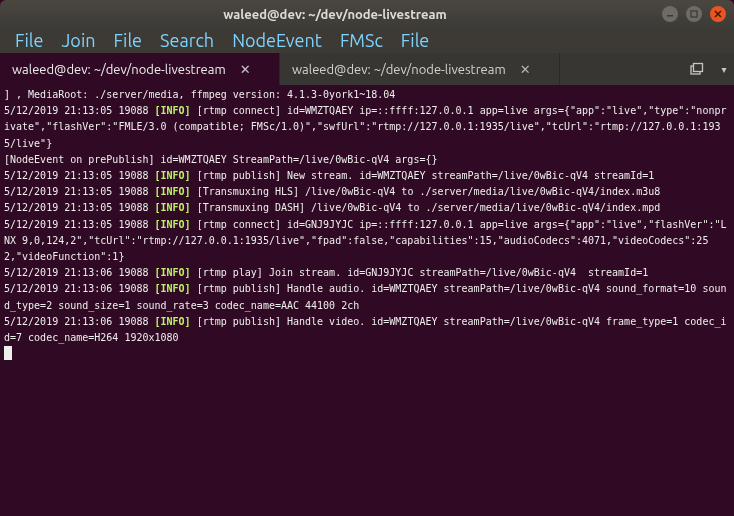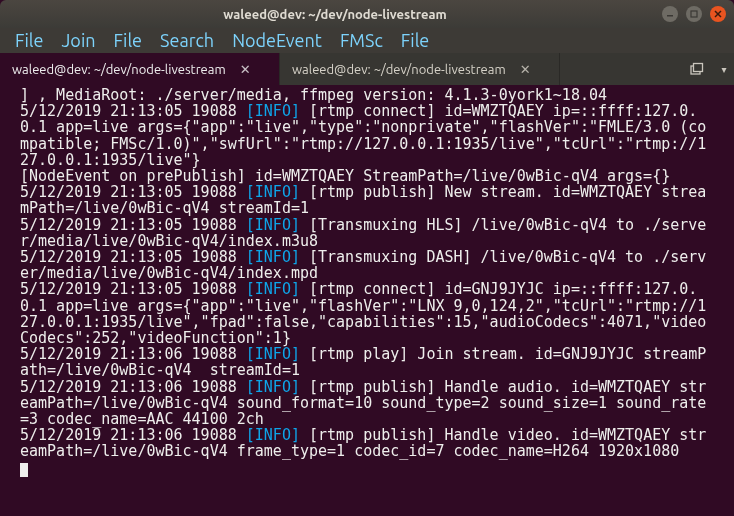--- a/index.html
+++ b/index.html
@@ -16,22 +16,22 @@
   .menubar { height: 25px; background: #3d3a36; display: flex; align-items: flex-end; padding: 0 6px; color: #7dd3fc; font-size: 18px; gap: 0; }
   .menu-item { padding: 3px 9px; cursor: pointer; }
   .tabbar { height: 32px; background: #373632; display: flex; align-items: stretch; }
   .tab { display: flex; align-items: center; padding: 0 12px; gap: 14px; font-size: 13px; color: #d6d2c8; border-right: 1px solid #2a2926; position: relative; min-width: 280px; cursor: pointer; }
   .tab.active { background: #300a24; color: #eee; }
   .tab .close-x { font-size: 13px; opacity: 0.8; cursor: pointer; }
   .tab-spacer { flex: 1; }
   .tab-add { width: 34px; display: flex; align-items: center; justify-content: center; cursor: pointer; }
   .tab-add svg { width: 14px; height: 14px; fill: #cac6bd; }
   .tab-menu { width: 20px; display:flex; align-items:center; justify-content:center; font-size: 10px; color:#cac6bd; cursor:pointer; }
-  .terminal { flex: 1; background: #300a24; color: #eeeeec; font-family: "DejaVu Sans Mono","Ubuntu Mono",monospace; font-size: 15px; line-height: 16.2px; padding: 2px 20px; white-space: pre-wrap; word-break: break-all; overflow: hidden; }
-  .info { color: #0ea5e9; font-weight: normal; }
+  .terminal { flex: 1; background: #300a24; color: #eeeeec; font-family: "DejaVu Sans Mono","Ubuntu Mono",monospace; font-size: 10px; line-height: 16.2px; padding: 2px 4px; white-space: pre-wrap; word-break: break-all; overflow: hidden; }
+  .info { color: #bef264; font-weight: bold; }
   .cursor { display:inline-block; width:8px; height:14px; background:#eeeeec; vertical-align: text-bottom; }
 </style>
 </head>
 <body>
 
 <div class="window">
 
   <div class="titlebar">
     <span class="title">waleed@dev: ~/dev/node-livestream</span>
     <div class="win-controls">

